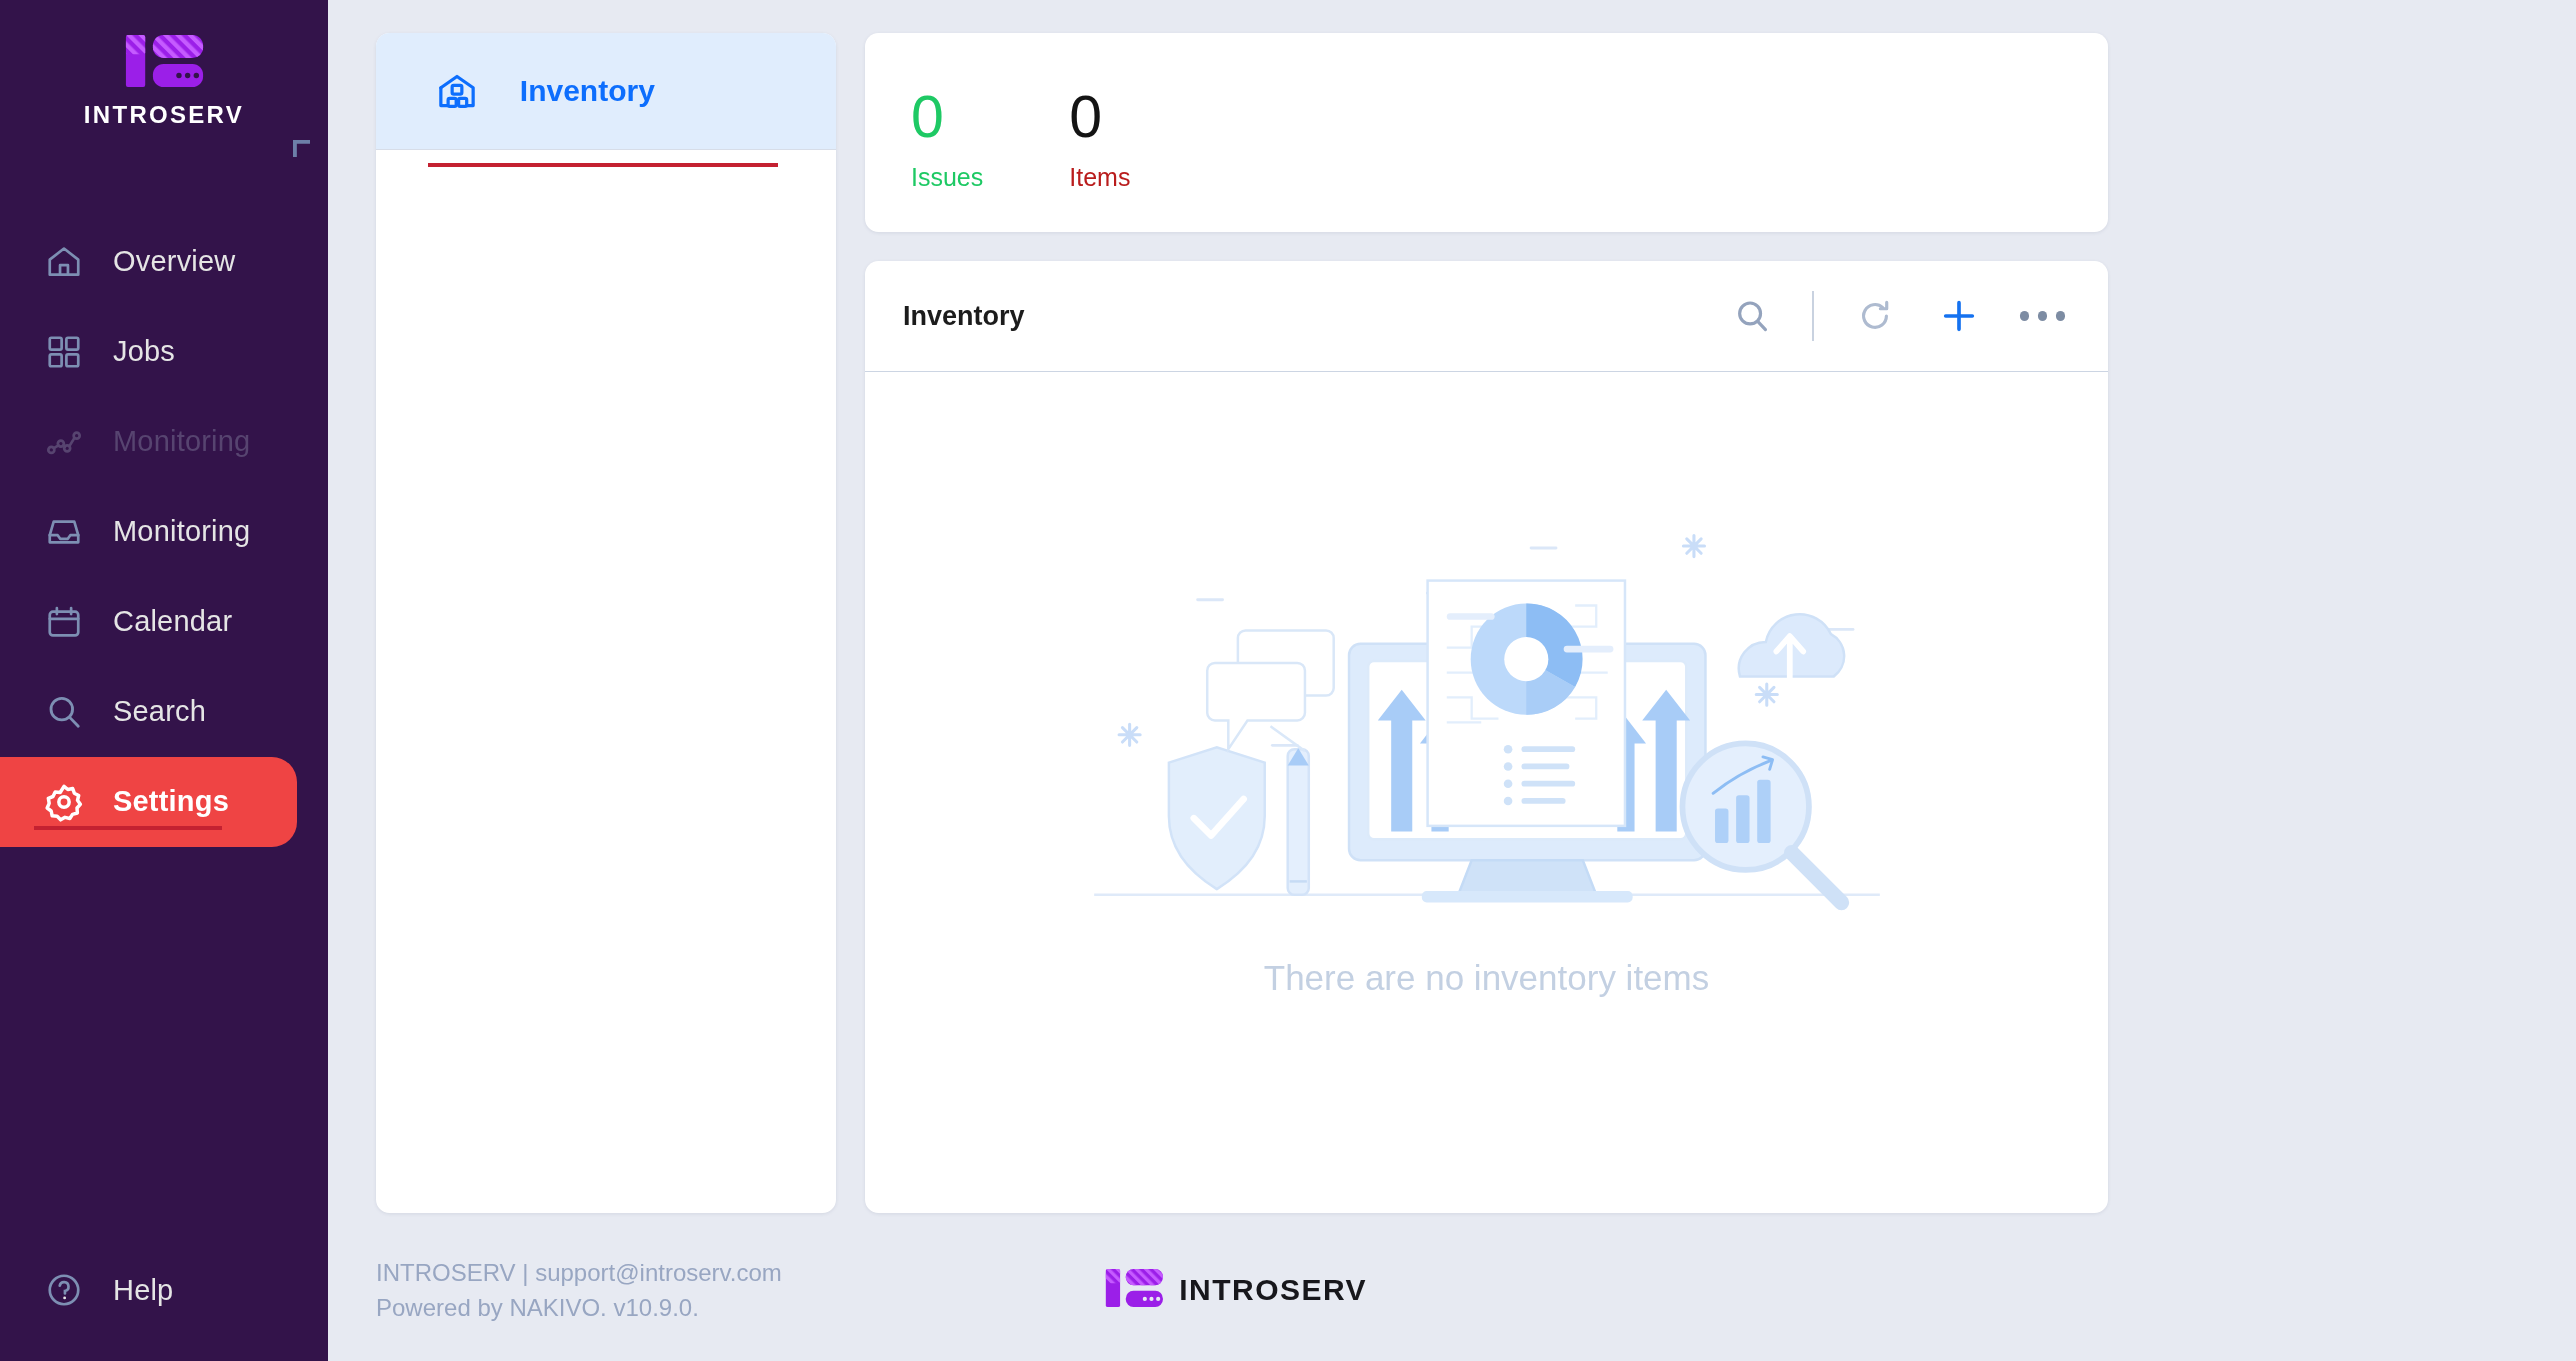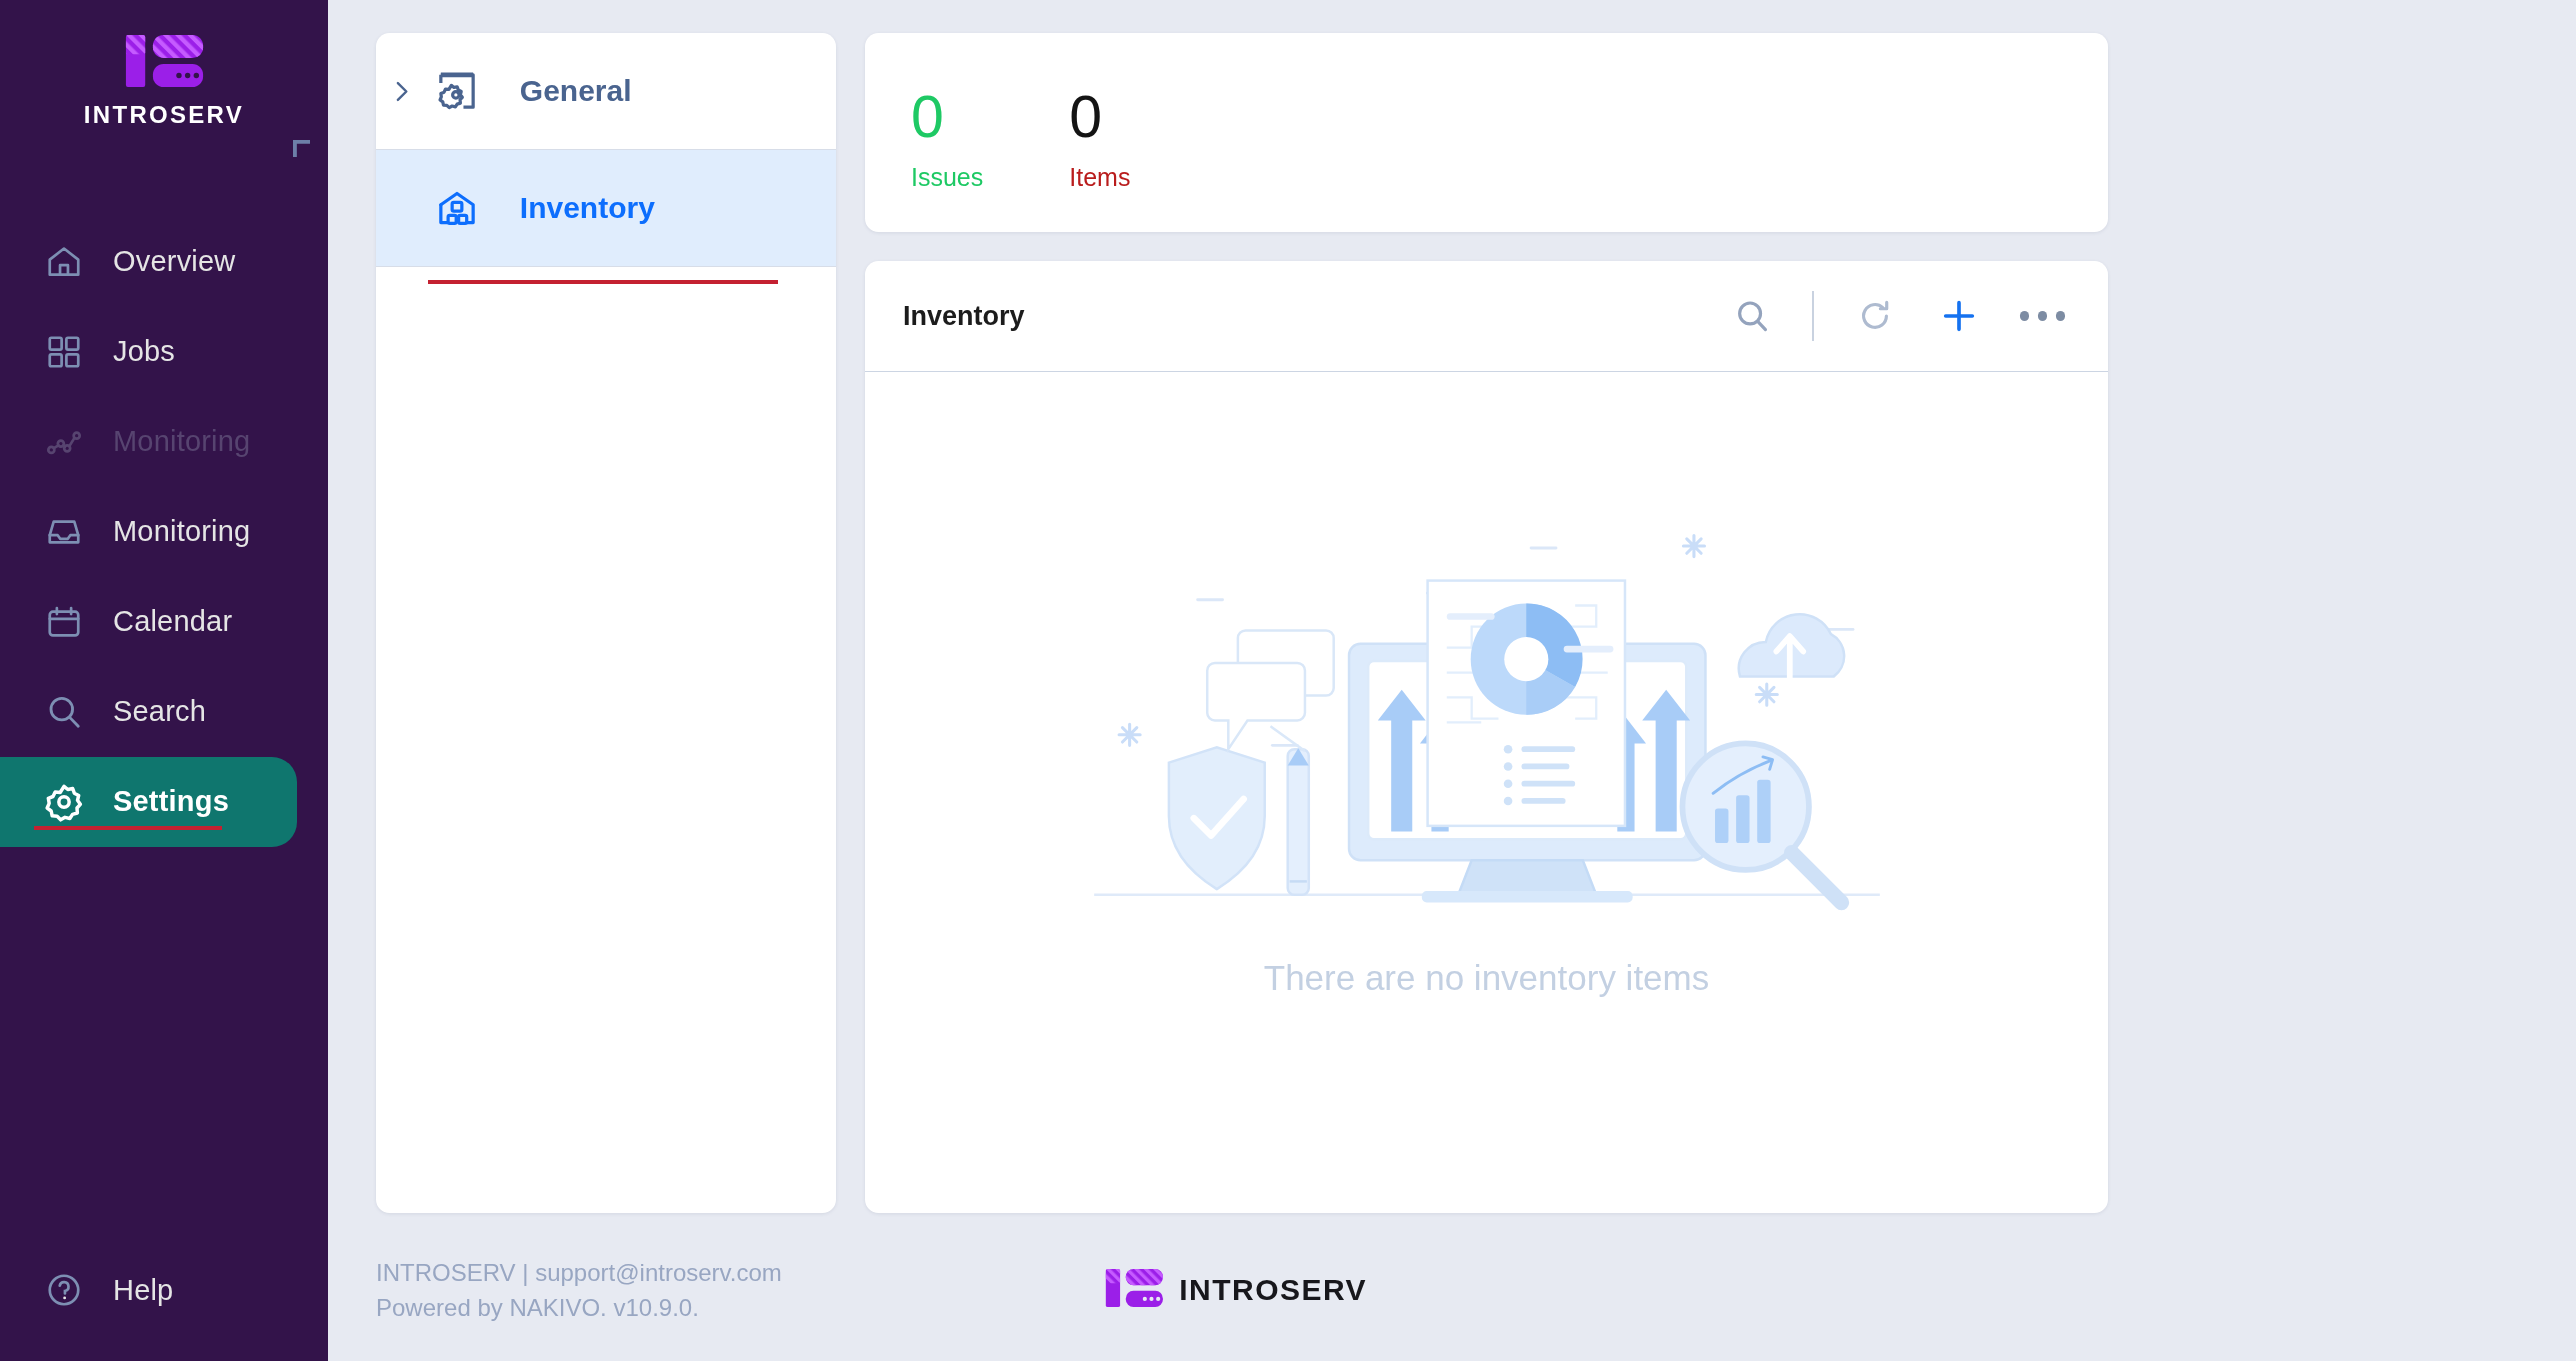--- a/index.html
+++ b/index.html
@@ -35,21 +35,21 @@
     position:relative;
     height:90px; display:flex; align-items:center;
     padding-left:42px; gap:27px;
     color:#e5e5e5; cursor:pointer;
   }
   .nav-item .nav-label { font-size:29px; letter-spacing:0.2px; white-space:nowrap; }
   .nav-item.dim { color:#574470; }
   .nav-item.dim svg { stroke:#574470; }
   .nav-item svg { stroke:#7d8fb3; }
   .nav-item.active {
-    background:#0f766e;
+    background:#ef4444;
     color:#ffffff;
     border-top-right-radius:25px;
     border-bottom-right-radius:25px;
     width:297px;
   }
   .nav-item.active svg { stroke:#ffffff; }
   .nav-item.active .nav-label { font-weight:bold; }
   .nav-item.active::after {
     content:""; position:absolute;
     left:34px; bottom:16.3px; width:188px; height:3.8px;
@@ -270,37 +270,20 @@
         <span class="nav-label">Help</span>
       </div>
     </div>
   </aside>
 
   <div class="main">
 
     <div class="content-row">
 
       <div class="menu-card">
-        <div class="menu-item general">
-          <span class="menu-chevron">
-            <svg viewBox="0 0 24 24" width="29" height="29" fill="none" stroke="#4a648f" stroke-width="2" stroke-linecap="round" stroke-linejoin="round">
-              <path d="M9 5 L16 12 L9 19"></path>
-            </svg>
-          </span>
-          <span class="menu-icon">
-            <svg viewBox="0 0 26 26" width="42" height="42" fill="none" stroke-width="2" stroke-linejoin="round">
-              <path d="M3 3 H23 V23 H17"></path>
-              <path d="M3 3 H23" stroke-width="3"></path>
-              <path d="M3 3 V8"></path>
-              <path d="M9.5 9.5 l1.6 1.3 2 -0.4 0.7 1.9 1.8 1 -0.5 2 1.2 1.6 -1.4 1.5 0.2 2.1 -2 0.6 -1.1 1.7 -2 -0.5 -1.8 1 -1.5 -1.4 -2.1 -0.2 -0.4 -2 -1.7 -1.2 0.8 -1.9 -0.3 -2.1 2 -0.8 0.9 -1.9 2.1 0.2 Z"></path>
-              <circle cx="12.3" cy="15.4" r="2"></circle>
-            </svg>
-          </span>
-          <span class="menu-label">General</span>
-        </div>
 
         <div class="menu-item inventory">
           <span class="menu-icon">
             <svg viewBox="0 0 26 26" width="42" height="42" fill="none" stroke-width="2" stroke-linecap="round" stroke-linejoin="round">
               <path d="M3 11 L13 4 L23 11 V22 H19"></path>
               <path d="M3 11 V22 H7"></path>
               <rect x="10" y="9.5" width="6" height="5.5" rx="1"></rect>
               <rect x="7.5" y="17.5" width="5" height="5" rx="1"></rect>
               <rect x="14" y="17.5" width="5" height="5" rx="1"></rect>
             </svg>

